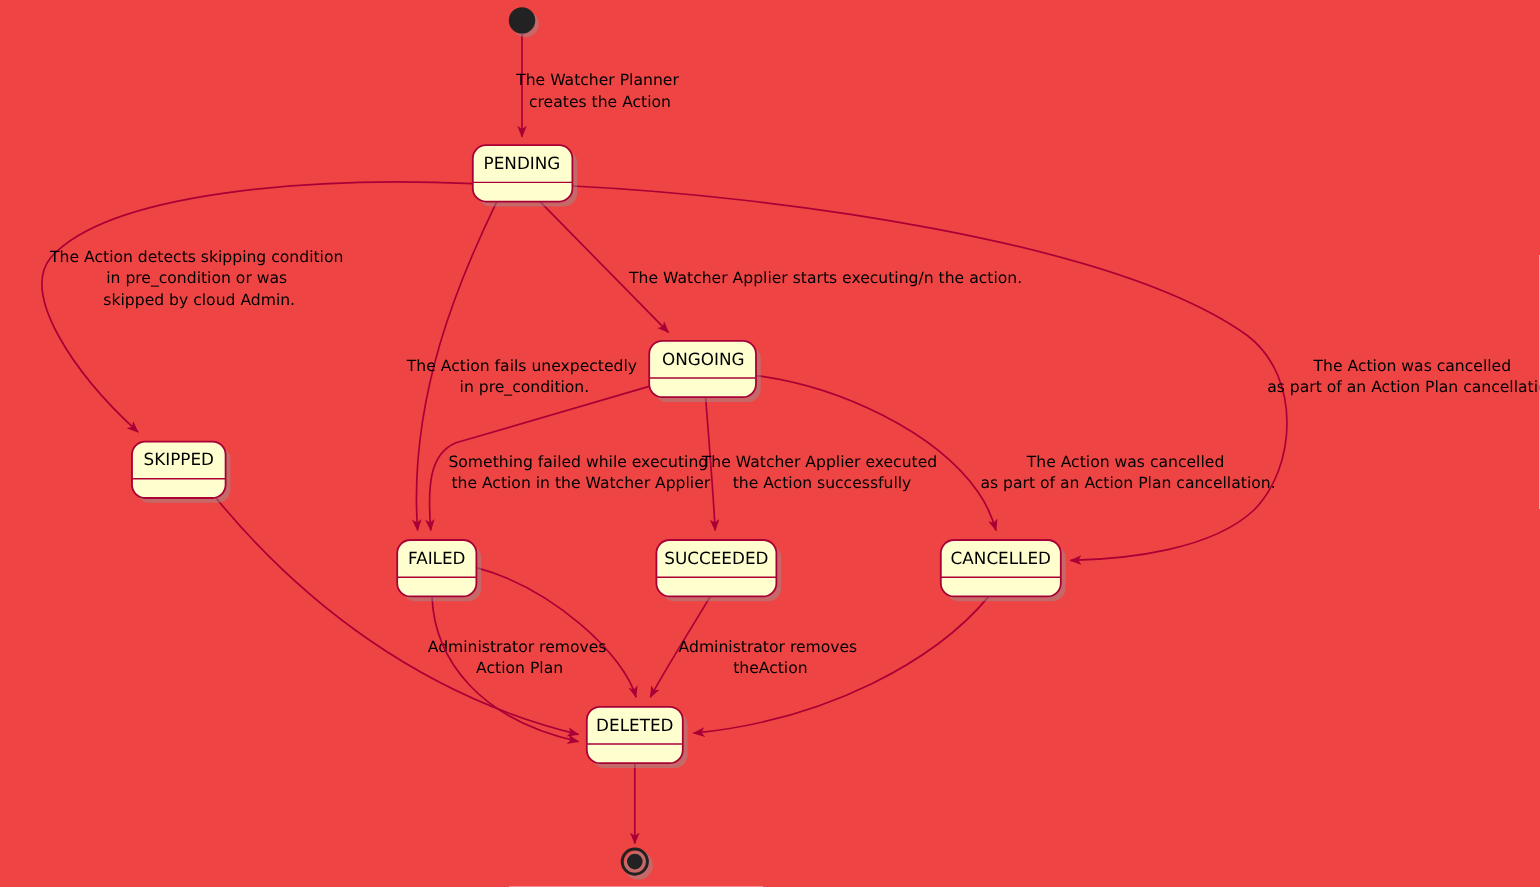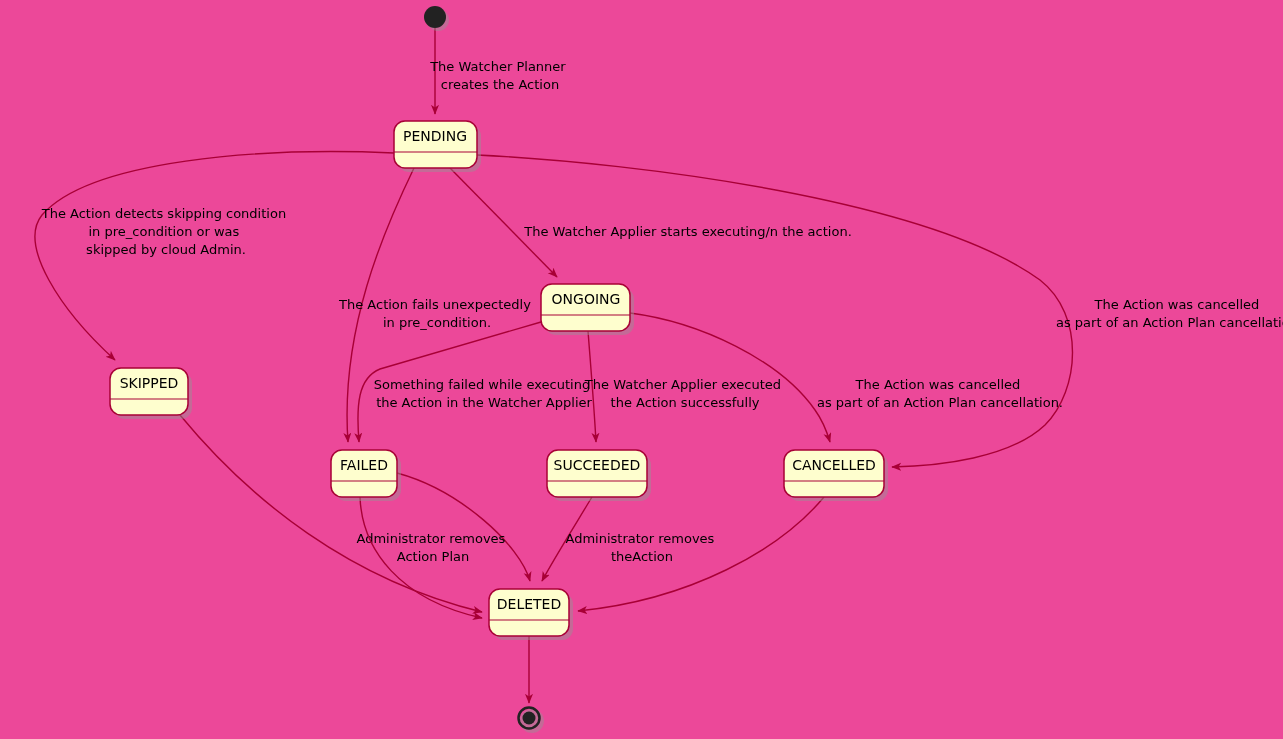--- a/index.html
+++ b/index.html
@@ -4,21 +4,21 @@
 <style>
   html, body {
     margin: 0;
     padding: 0;
     background: #FFFFFF;
   }
   #diagram-root {
     position: relative;
     width: 1283px;
     height: 739px;
-    background: #ec4899;
+    background: #ef4444;
     font-family: "DejaVu Sans", sans-serif;
     overflow: hidden;
   }
   svg#uml-canvas {
     display: block;
     width: 1283px;
     height: 739px;
   }
   .state-label {
     font-family: "DejaVu Sans", sans-serif;

